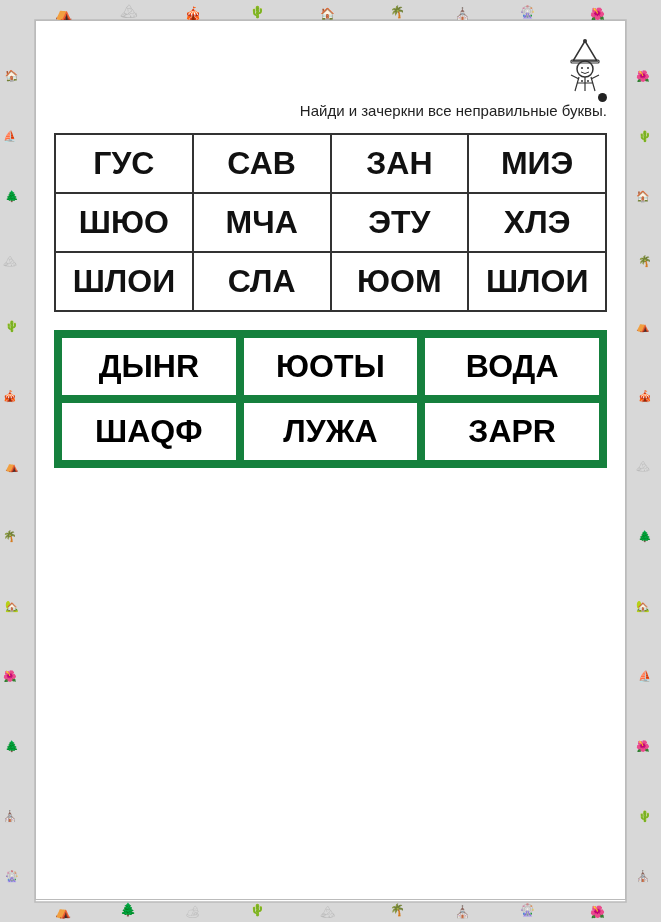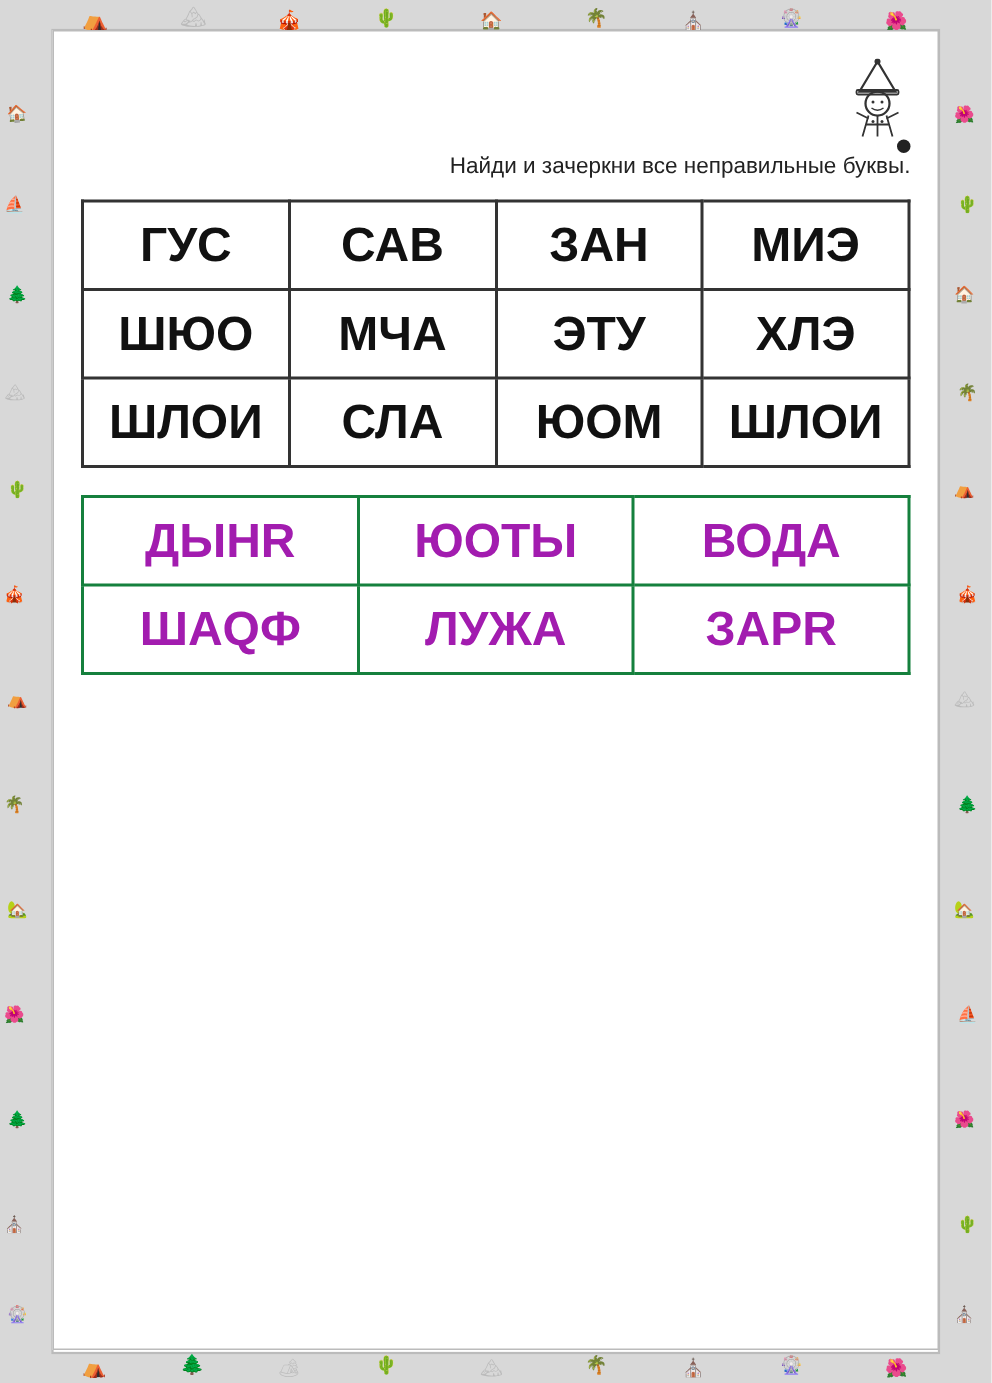--- a/index.html
+++ b/index.html
@@ -65,27 +65,27 @@
       color: #111;
     }
 
     
     .grid-3col {
       border: 2px solid #333;
       width: 100%;
       border-collapse: collapse;
     }
     .grid-3col td {
-      border: 2px solid #15803d;
+      border: 8px solid #15803d;
       text-align: center;
       font-size: 32px;
       font-weight: bold;
       padding: 10px 4px;
       width: 33.33%;
-      color: #a21caf;
+      color: #000000;
     }
 
     
     .bg-deco {
       position: absolute;
       top: 0; left: 0; width: 661px; height: 922px;
       z-index: 0;
       pointer-events: none;
     }
   </style>

